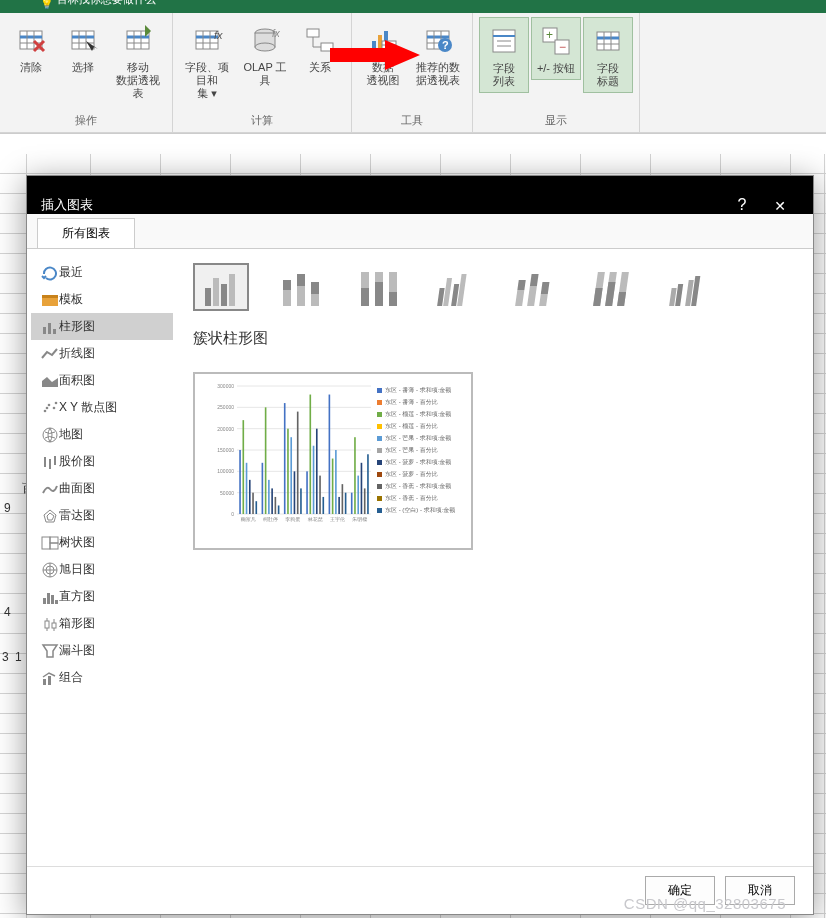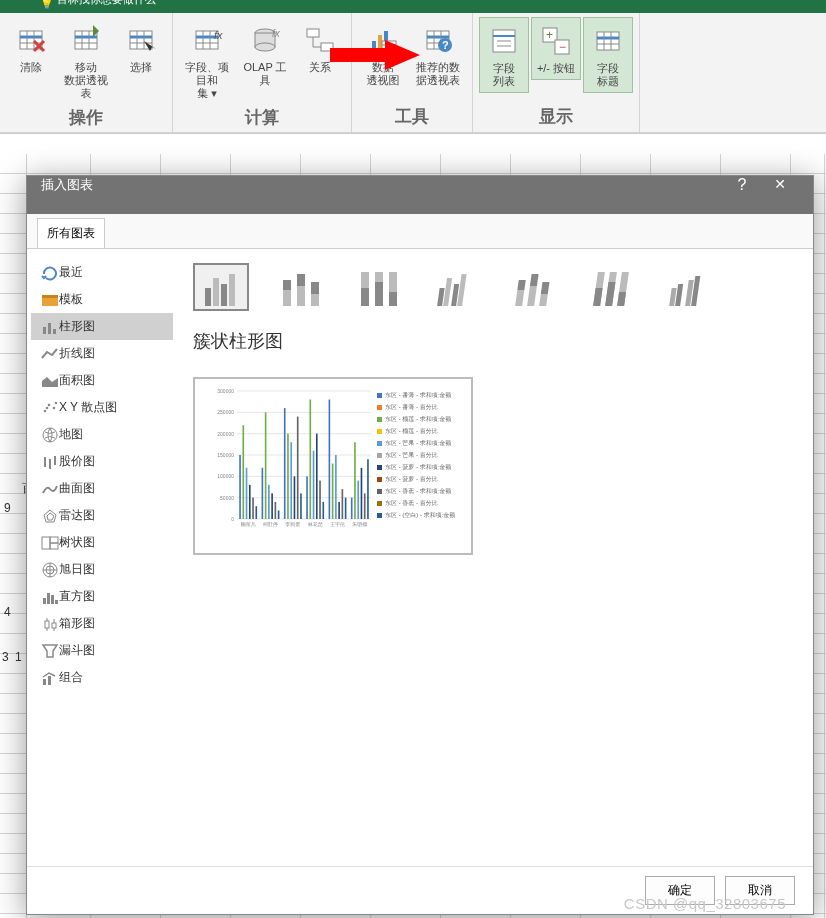--- a/index.html
+++ b/index.html
@@ -8,50 +8,50 @@
 .title-bar { background: #217346; height: 13px; color: #fff; font-size: 11px; padding-left: 40px; display: flex; align-items: flex-start; overflow: hidden;}
 .title-bar span { position: relative; top: -4px;}
 
 .ribbon { background: #f3f3f3; border-bottom: 1px solid #d4d4d4; height: 120px; display: flex; }
 .ribbon-group { border-right: 1px solid #d4d4d4; padding: 4px 6px 2px 6px; display: flex; flex-direction: column; align-items: center; }
 .ribbon-buttons { display: flex; flex: 1; align-items: flex-start; gap: 2px; }
 .ribbon-btn { display: flex; flex-direction: column; align-items: center; width: 50px; padding: 4px 2px; cursor: pointer; }
 .ribbon-btn-wide { width: 56px; }
 .ribbon-icon { width: 38px; height: 38px; display: flex; align-items: center; justify-content: center; margin-bottom: 2px; }
 .ribbon-label { font-size: 11px; text-align: center; line-height: 13px; color: #444; }
-.ribbon-group-label { font-size: 17px; color: #666; padding: 2px 0; font-weight: bold; }
+.ribbon-group-label { font-size: 11px; color: #666; padding: 2px 0; }
 .ribbon-btn.active { background: #d4e6d4; border: 1px solid #a0c0a0; }
 .arrow-overlay { position: absolute; left: 330px; top: 40px; z-index: 5; pointer-events: none; }
 
 .sheet-area { background: #fff; height: 785px; position: relative; border-top: 1px solid #ccc; }
 .grid-bg { position: absolute; top: 20px; left: 0; right: 0; bottom: 0; }
 .grid-col { position: absolute; top: 0; bottom: 0; border-right: 1px solid #d4d4d4; }
 .grid-row { position: absolute; left: 0; right: 0; border-bottom: 1px solid #d4d4d4; height: 20px; }
 .cell-text { position: absolute; font-size: 12px; color: #333; }
 
 .dialog { position: absolute; left: 26px; top: 175px; width: 788px; height: 740px; background: #fff; box-shadow: 0 5px 30px rgba(0,0,0,0.4); border: 1px solid #888; z-index: 10; display: flex; flex-direction: column; }
-.dialog-title { background: #737373; color: #fff; height: 38px; display: flex; align-items: flex-start; padding: 0 14px; font-size: 13px; }
+.dialog-title { background: #000000; color: #fff; height: 38px; display: flex; align-items: flex-end; padding: 0 14px; font-size: 13px; }
 .dialog-title-text { flex: 1; }
 .dialog-help { width: 38px; text-align: center; cursor: pointer; font-size: 16px; }
 .dialog-close { width: 38px; text-align: center; cursor: pointer; font-size: 14px; }
 
 .dialog-tabs { display: flex; border-bottom: 1px solid #ccc; background: #f9f9f9; padding: 4px 10px 0 10px; }
-.dialog-tab { padding: 6px 9px; font-size: 12px; border: 1px solid #ccc; border-bottom: none; background: #fff; cursor: pointer; }
+.dialog-tab { padding: 6px 24px; font-size: 12px; border: 1px solid #ccc; border-bottom: none; background: #fff; cursor: pointer; }
 
 .dialog-body { flex: 1; display: flex; overflow: hidden; }
 .chart-type-list { width: 150px; padding: 10px 4px; overflow-y: auto; }
 .chart-type-item { display: flex; align-items: center; padding: 5px 10px; font-size: 12px; color: #333; cursor: pointer; }
 .chart-type-item.selected { background: #d0d0d0; }
 .chart-type-icon { width: 18px; height: 16px; display: flex; align-items: center; justify-content: center; color: #777; }
 
 .chart-preview-area { flex: 1; padding: 14px 16px; }
 .subtype-row { display: flex; gap: 22px; margin-bottom: 18px; }
 .subtype-btn { width: 56px; height: 48px; border: 1px solid transparent; display: flex; align-items: center; justify-content: center; cursor: pointer; }
 .subtype-btn.selected { border: 2px solid #888; background: #f0f0f0; }
-.chart-title { font-size: 18px; color: #333; margin-bottom: 24px; }
+.chart-title { font-size: 15px; color: #333; margin-bottom: 24px; }
 .chart-preview-box { width: 280px; height: 178px; border: 2px solid #bbb; background: #fff; padding: 6px; position: relative; }
 
 .dialog-footer { height: 48px; border-top: 1px solid #ddd; display: flex; justify-content: flex-end; align-items: center; padding: 0 18px; gap: 10px; }
 .dlg-btn { padding: 5px 22px; font-size: 12px; border: 1px solid #aaa; background: #fdfdfd; cursor: pointer; }
 
 .watermark { position: absolute; right: 40px; bottom: 6px; font-size: 15px; color: #c8c8cc; font-family: Arial; z-index: 20; letter-spacing: 0.5px; pointer-events: none; }
 
 svg { display: block; }
 </style>
 </head>
@@ -70,45 +70,45 @@
               <rect x="6" y="8" width="22" height="18" fill="#fff" stroke="#888"></rect>
               <line x1="6" y1="14" x2="28" y2="14" stroke="#4a87c7" stroke-width="3"></line>
               <line x1="13" y1="8" x2="13" y2="26" stroke="#888"></line>
               <line x1="20" y1="8" x2="20" y2="26" stroke="#888"></line>
               <line x1="6" y1="20" x2="28" y2="20" stroke="#888"></line>
               <path d="M20 18 l10 10 M30 18 l-10 10" stroke="#d04040" stroke-width="3"></path>
             </svg>
           </div>
           <div class="ribbon-label">清除</div>
         </div>
+        <div class="ribbon-btn">
+          <div class="ribbon-icon">
+            <svg width="34" height="34">
+              <rect x="6" y="8" width="22" height="18" fill="#fff" stroke="#888"></rect>
+              <line x1="6" y1="14" x2="28" y2="14" stroke="#4a87c7" stroke-width="3"></line>
+              <line x1="13" y1="8" x2="13" y2="26" stroke="#888"></line>
+              <line x1="20" y1="8" x2="20" y2="26" stroke="#888"></line>
+              <line x1="6" y1="20" x2="28" y2="20" stroke="#888"></line>
+              <path d="M20 18 l6 10 l2 -4 l4 2 z" fill="#333"></path>
+            </svg>
+          </div>
+          <div class="ribbon-label">选择</div>
+        </div>
         <div class="ribbon-btn ribbon-btn-wide">
           <div class="ribbon-icon">
             <svg width="34" height="34">
               <rect x="6" y="8" width="22" height="18" fill="#fff" stroke="#888"></rect>
               <line x1="6" y1="14" x2="28" y2="14" stroke="#4a87c7" stroke-width="3"></line>
               <line x1="13" y1="8" x2="13" y2="26" stroke="#888"></line>
               <line x1="20" y1="8" x2="20" y2="26" stroke="#888"></line>
               <line x1="6" y1="20" x2="28" y2="20" stroke="#888"></line>
               <path d="M24 6 l0 -4 l6 6 l-6 6 l0 -4" fill="#5a8a3a"></path>
             </svg>
           </div>
           <div class="ribbon-label">移动<br>数据透视表</div>
-        </div>
-        <div class="ribbon-btn">
-          <div class="ribbon-icon">
-            <svg width="34" height="34">
-              <rect x="6" y="8" width="22" height="18" fill="#fff" stroke="#888"></rect>
-              <line x1="6" y1="14" x2="28" y2="14" stroke="#4a87c7" stroke-width="3"></line>
-              <line x1="13" y1="8" x2="13" y2="26" stroke="#888"></line>
-              <line x1="20" y1="8" x2="20" y2="26" stroke="#888"></line>
-              <line x1="6" y1="20" x2="28" y2="20" stroke="#888"></line>
-              <path d="M20 18 l6 10 l2 -4 l4 2 z" fill="#333"></path>
-            </svg>
-          </div>
-          <div class="ribbon-label">选择</div>
         </div>
       </div>
       <div class="ribbon-group-label">操作</div>
     </div>
     <div class="ribbon-group">
       <div class="ribbon-buttons">
         <div class="ribbon-btn ribbon-btn-wide">
           <div class="ribbon-icon">
             <svg width="34" height="34">
               <rect x="6" y="8" width="22" height="18" fill="#fff" stroke="#888"></rect>

